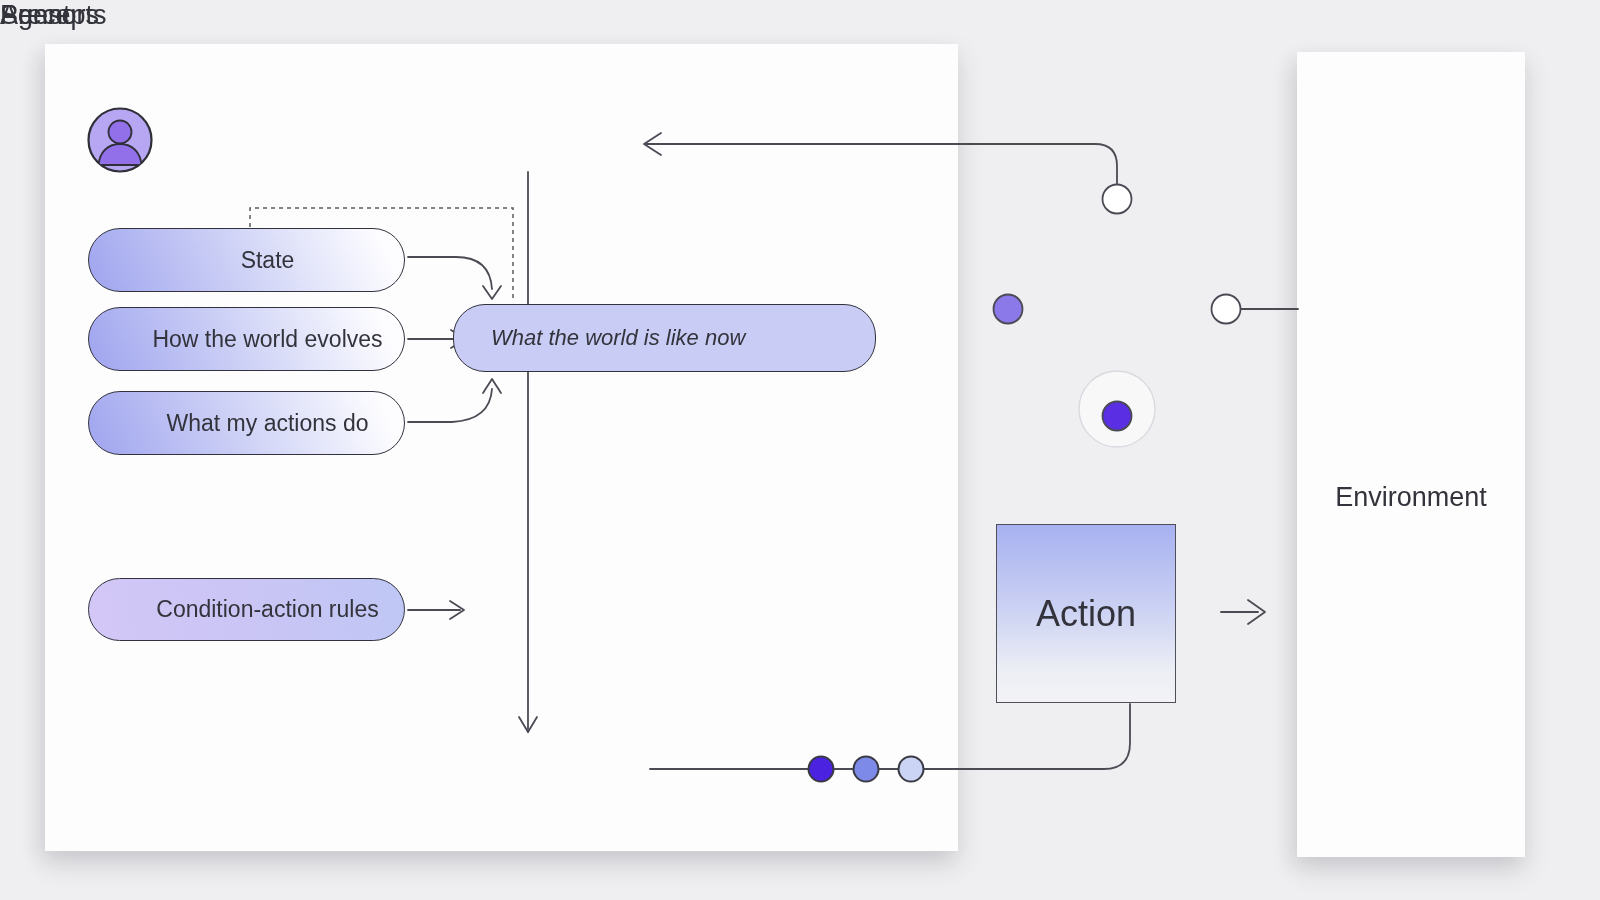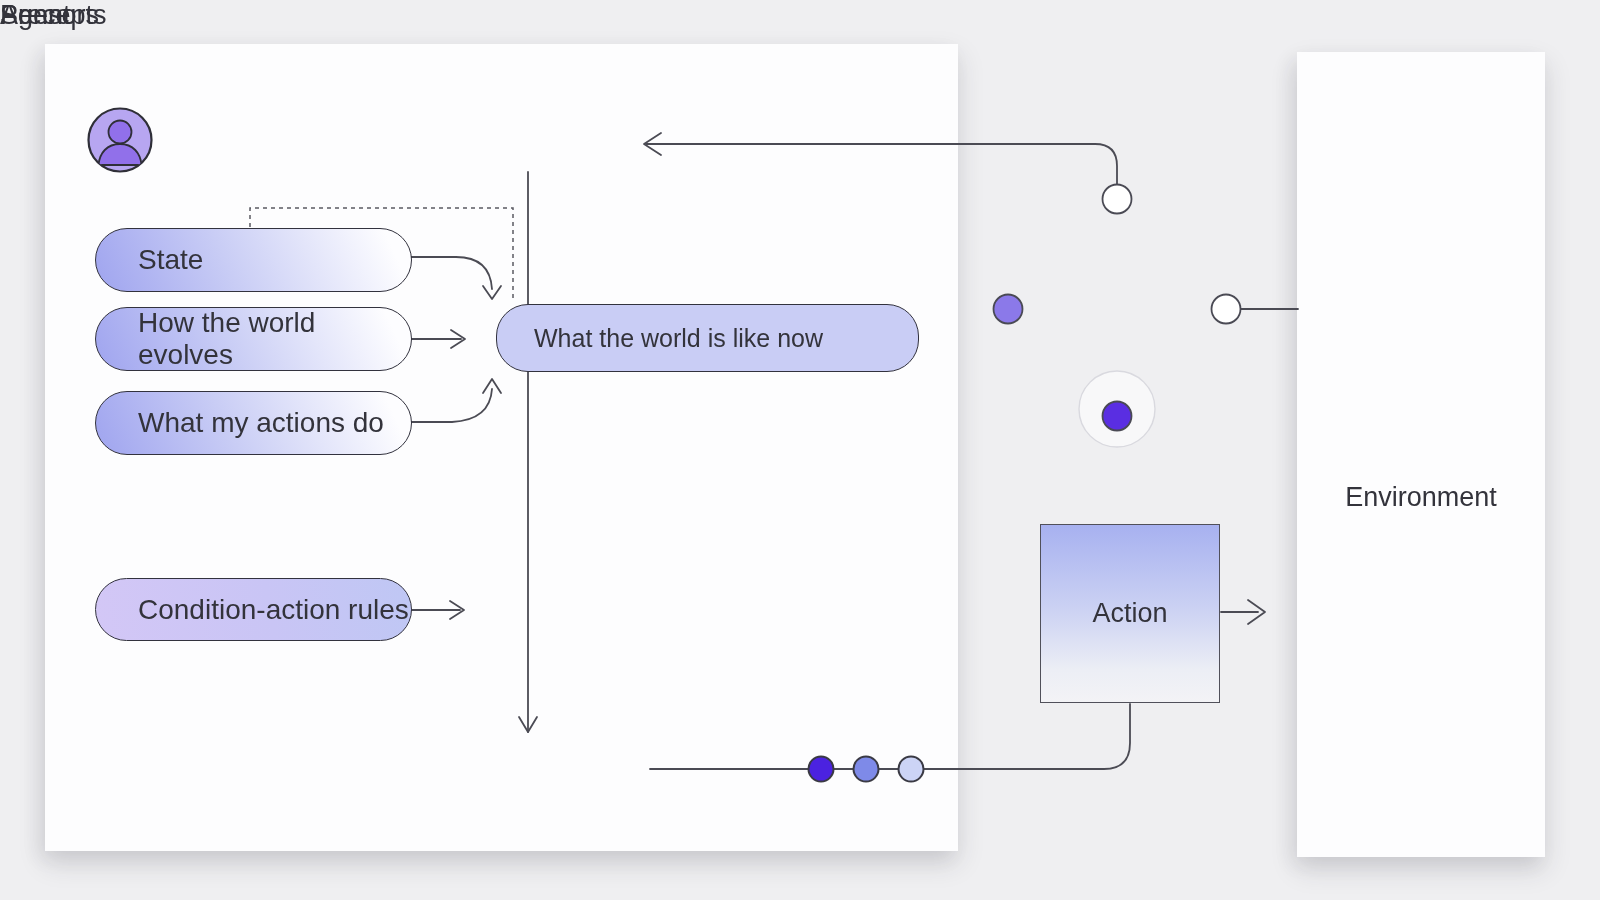--- a/index.html
+++ b/index.html
@@ -8,61 +8,62 @@
     background:#efeff1; overflow:hidden;
     font-family:"Liberation Sans", sans-serif;
     color:#33333b;
   }
   .panel {
     position:absolute; background:#fdfdfe;
     box-shadow:0 12px 26px rgba(40,40,60,.14), -6px 8px 18px rgba(40,40,60,.07);
     z-index:1;
   }
   .agent-panel { left:45px; top:44px; width:913px; height:807px; }
-  .env-panel   { left:1297px; top:52px; width:228px; height:805px;padding-left:20px; }
+  .env-panel   { left:1297px; top:52px; width:228px; height:805px; }
   .env-label   { position:absolute; top:430px; left:0; width:100%; text-align:center; font-size:27px; }
 
   svg.layer { position:absolute; left:0; top:0; z-index:2; pointer-events:none; }
   svg.overlay { z-index:4; }
 
   .shape { position:absolute; z-index:3; box-sizing:border-box; display:flex; align-items:center; }
 
   .pill {
-    left:95px; width:317px; height:64px;
+    left:88px; width:317px; height:64px;
     border:1.6px solid #32323e; border-radius:33px;
-    padding-left:42px; font-size:28px;
+    padding-left:42px; font-size:23px;
     background:linear-gradient(65deg, #9fa4ef 0%, #c9cdf5 42%, #fdfdff 92%);
+    justify-content:center;
   }
   #pill-state     { top:228px; }
   #pill-evolves   { top:307px; }
   #pill-actions   { top:391px; }
   #pill-rules     { top:578px; height:63px;
     background:linear-gradient(80deg, #d3c7f6 0%, #c9c5f5 55%, #bfc7f4 100%); }
 
   .cbox {
-    left:496px; width:423px;
+    left:453px; width:423px;
     border:1.6px solid #32323e; border-radius:32px;
-    padding-left:37px; font-size:25px;
+    padding-left:37px; font-size:22px;font-style:italic;
   }
   #box-world  { top:304px; height:68px; background:#c9cdf5; }
   #box-action { top:578px; height:67px; background:#d6caf6; }
 
   .label { position:absolute; z-index:3; font-size:27px; }
 
   .precepts-circle {
     left:1008px; top:199px; width:218px; height:218px;
     border:1.6px solid #50505a; border-radius:50%;
     background:linear-gradient(180deg, #b4a3ee 0%, #d6d0f4 45%, #f7f6fd 80%, #fdfdff 100%);
     justify-content:center; font-size:27px;
   }
   .action-box {
-    left:1040px; top:524px; width:180px; height:179px;
+    left:996px; top:524px; width:180px; height:179px;
     border:1.6px solid #50505a;
     background:linear-gradient(180deg, #a7b1f0 0%, #ccd2f3 48%, #eceef5 82%, #f3f3f6 100%);
-    justify-content:center; font-size:27px;
+    justify-content:center; font-size:36px;
   }
   .avatar { left:87px; top:107px; width:66px; height:66px; }
 
   .wire { fill:none; stroke:#4b4b54; stroke-width:1.8; stroke-linecap:round; stroke-linejoin:round; }
   .dashed { fill:none; stroke:#5a5a62; stroke-width:1.5; stroke-dasharray:4 4; }
 </style>
 </head>
 <body>
 
 <div class="stage">

